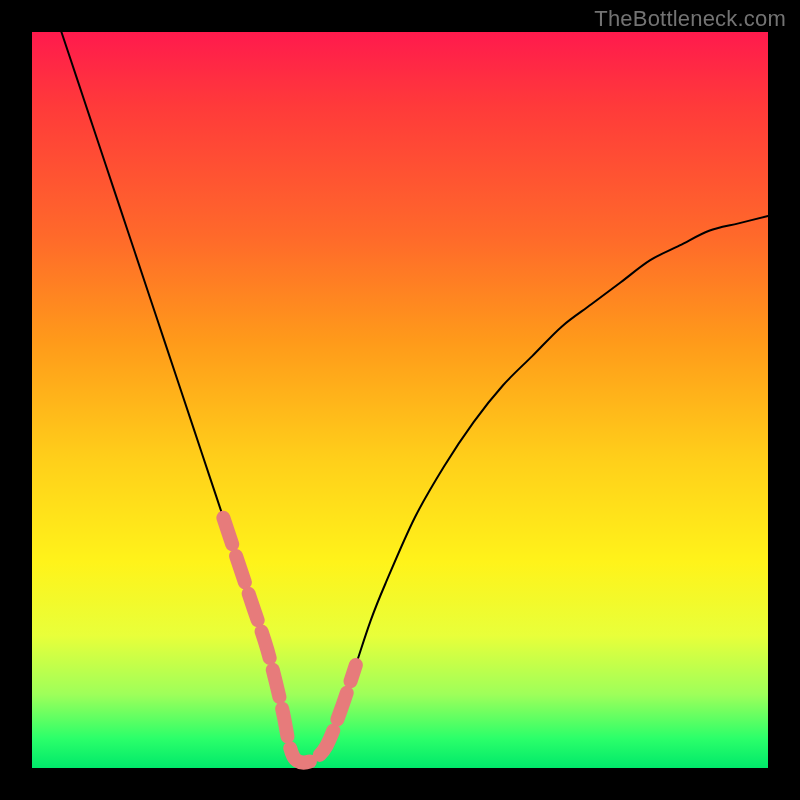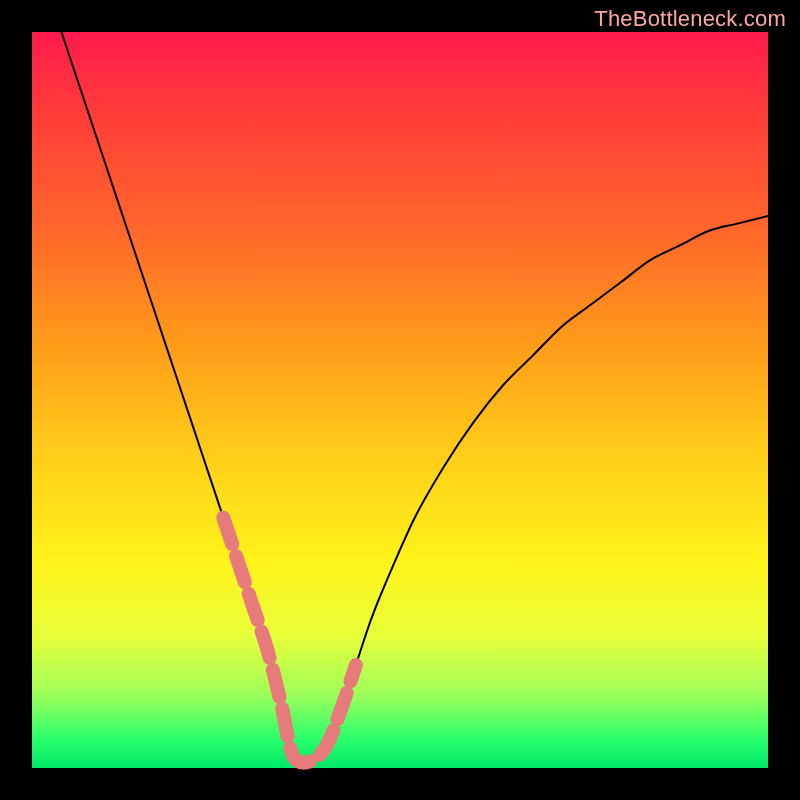--- a/index.html
+++ b/index.html
@@ -34,21 +34,21 @@
       #e8ff3a 82%,
       #9eff5a 90%,
       #2bff6a 96%,
       #00e86a 100%
     );
   }
   .watermark {
     position: absolute;
     top: 6px;
     right: 14px;
-    color: #fca5a5;
+    color: #737373;
     font-size: 22px;
     font-weight: 500;
     letter-spacing: 0.2px;
     user-select: none;
   }
   svg.curve {
     position: absolute;
     inset: 0;
     width: 100%;
     height: 100%;

